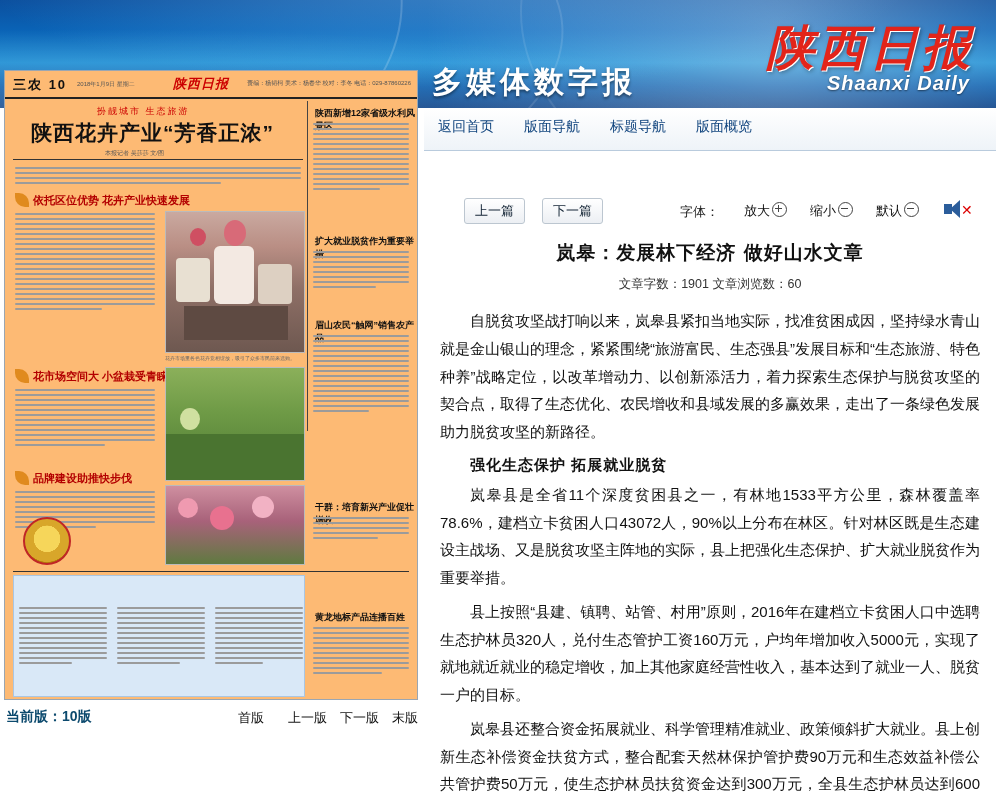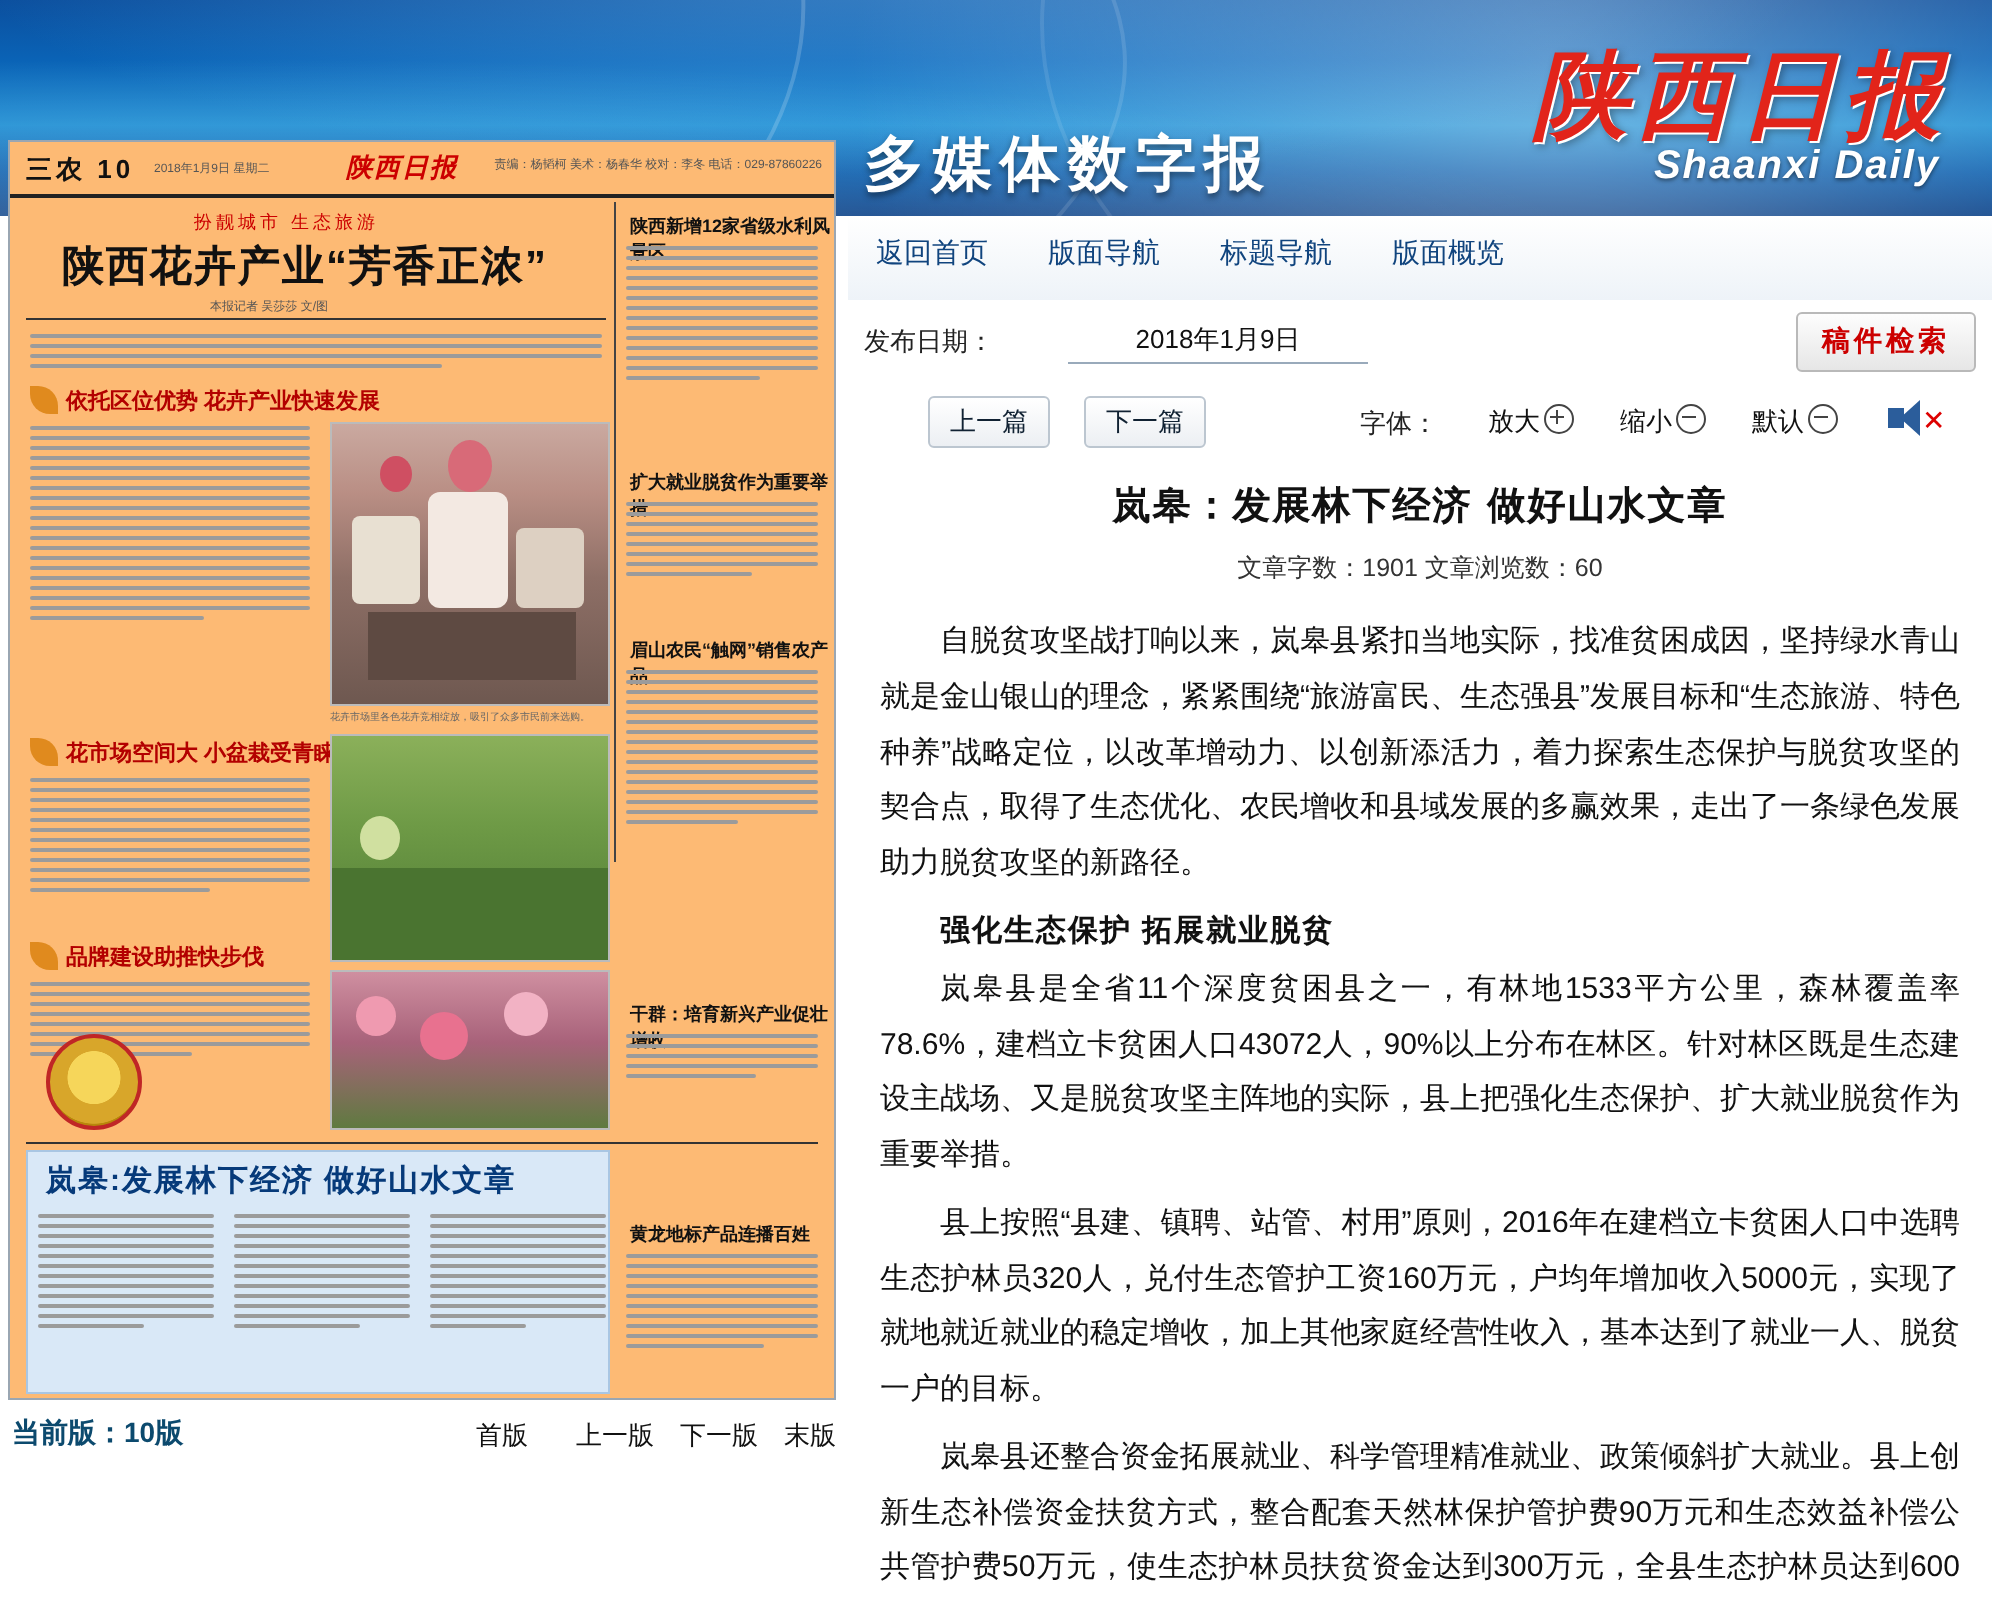--- a/index.html
+++ b/index.html
@@ -195,25 +195,20 @@
     <div class="logo-en">Shaanxi Daily</div>
   </div>
 
   <div class="navbar">
     <div class="nav-item ni0">返回首页</div>
     <div class="nav-item ni1">版面导航</div>
     <div class="nav-item ni2">标题导航</div>
     <div class="nav-item ni3">版面概览</div>
   </div>
 
-  <div class="daterow">
-    <div class="date-label">发布日期：</div>
-    <div class="date-value">2018年1月9日</div>
-    <div class="search-btn">稿件检索</div>
-  </div>
 
   <div class="toolbar">
     <div class="tb-btn tb-prev">上一篇</div>
     <div class="tb-btn tb-next">下一篇</div>
     <div class="tb-font-label">字体：</div>
     <div class="tb-z tb-zoomin"><span>放大</span><span class="circ plus"></span></div>
     <div class="tb-z tb-zoomout"><span>缩小</span><span class="circ"></span></div>
     <div class="tb-z tb-default"><span>默认</span><span class="circ" style="border-color:#444;"></span></div>
     <div class="speaker">
       <div class="body"></div>
@@ -420,21 +415,20 @@
         <div class="txtline" style="width:100%"></div>
           <div class="txtline" style="width:100%"></div>
         <div class="txtline" style="width:100%"></div>
           <div class="txtline" style="width:100%"></div>
         <div class="txtline" style="width:100%"></div>
           <div class="txtline" style="width:72%"></div>
       </div>
 
       <div style="position:absolute;left:8px;top:504px;width:290px;height:120px;background:#d9e8f7;
            border:1px solid #a9c6e3;"></div>
-      <div class="pp-h1" style="left:18px;top:510px;font-size:15px;color:#063a7a;">岚皋:发展林下经济 做好山水文章</div>
       <div class="txt" style="left:14px;top:536px;width:88px;">
         <div class="txtline" style="width:100%"></div>
           <div class="txtline" style="width:100%"></div>
         <div class="txtline" style="width:100%"></div>
           <div class="txtline" style="width:100%"></div>
         <div class="txtline" style="width:100%"></div>
           <div class="txtline" style="width:100%"></div>
         <div class="txtline" style="width:100%"></div>
           <div class="txtline" style="width:100%"></div>
         <div class="txtline" style="width:100%"></div>

